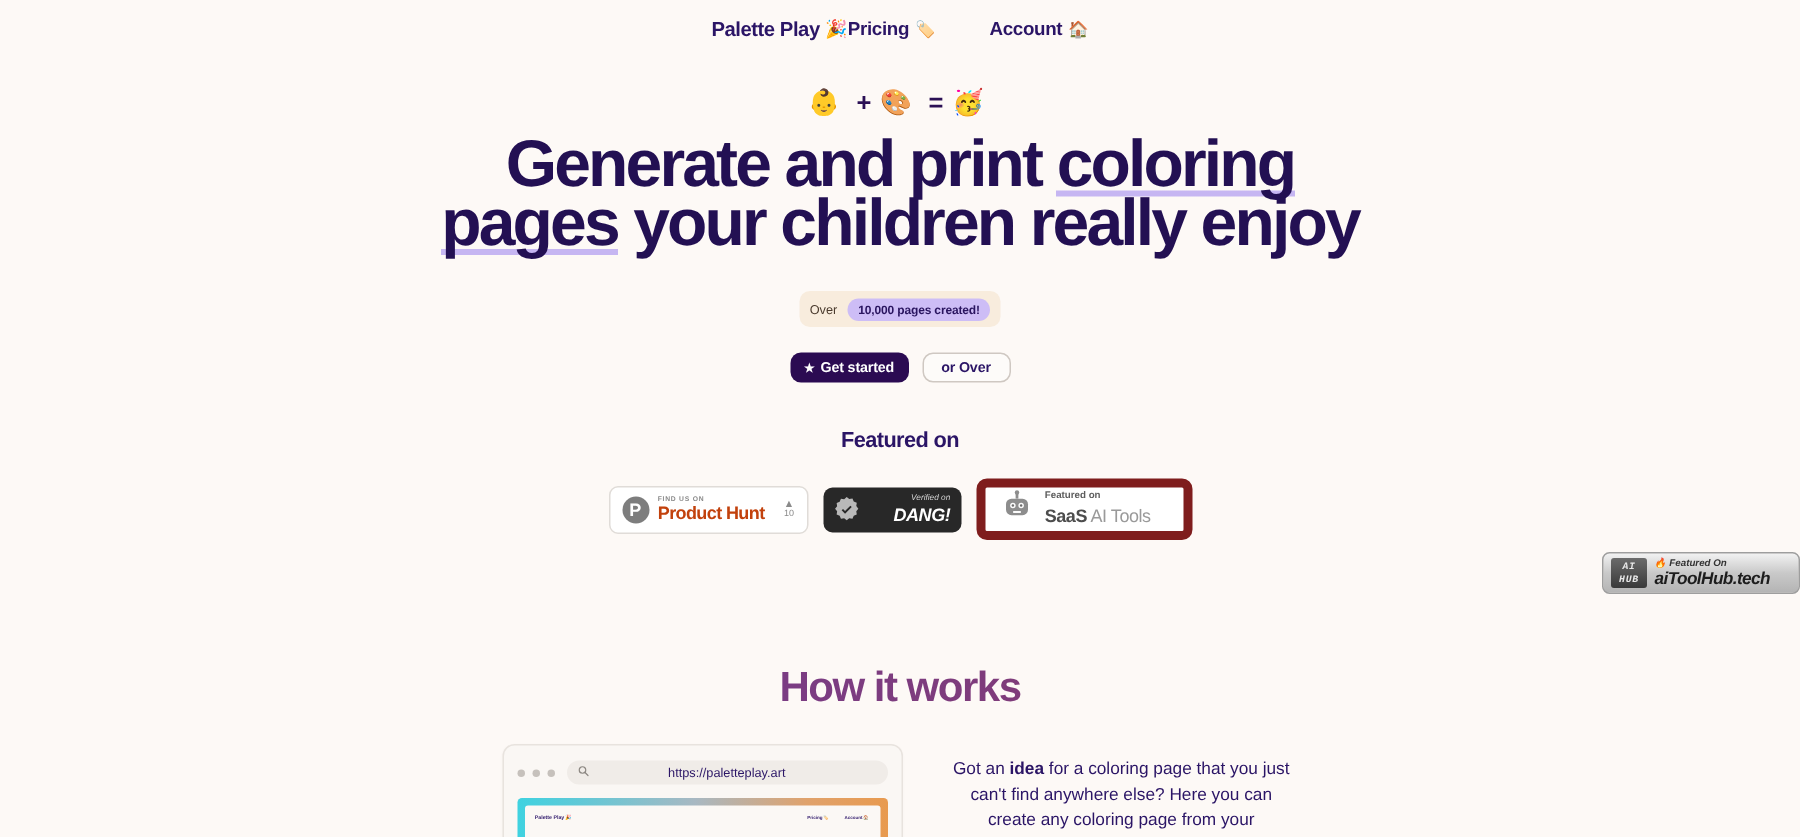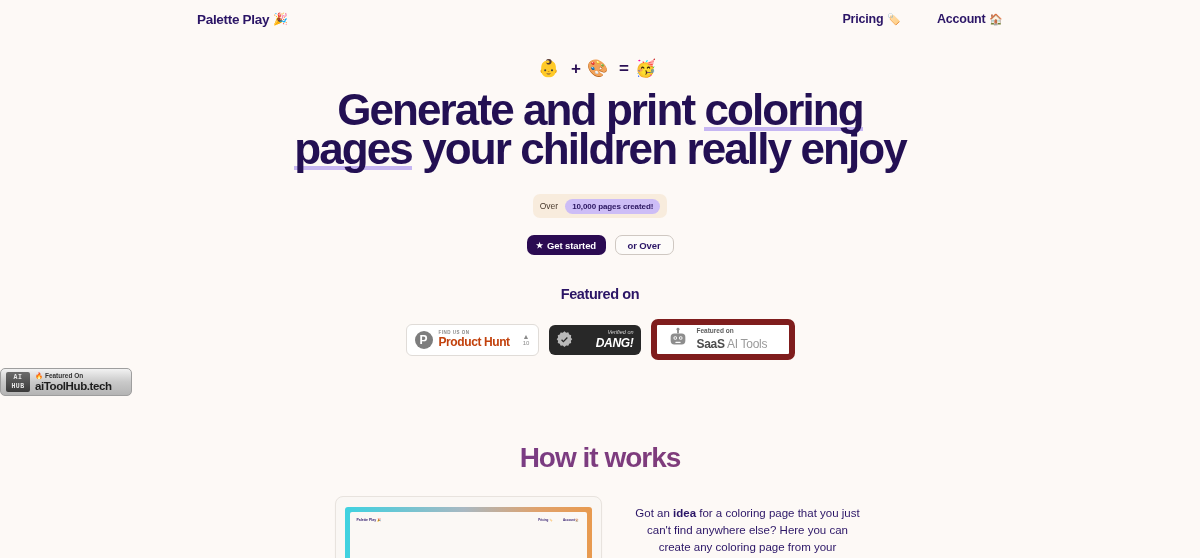--- a/index.html
+++ b/index.html
@@ -15,21 +15,21 @@
     font-family: "Liberation Sans", sans-serif;
     color: #2b1055;
     -webkit-font-smoothing: antialiased;
   }
 
   
   .nav {
     height: 28px;
     display: flex;
     align-items: center;
-    justify-content: space-between;
+    justify-content: center;
     padding: 0 197px 0 197px;
     margin-top: 5px;
   }
   .brand {
     font-size: 13.5px;
     font-weight: bold;
     letter-spacing: -0.3px;
     color: #2b1566;
     display: flex;
     align-items: center;
@@ -162,22 +162,23 @@
   }
   .badges-row {
     display: flex;
     justify-content: center;
     align-items: center;
     gap: 10px;
     margin-top: 17px;
   }
   .badges-row-2 {
     display: flex;
-    justify-content: flex-start;
+    justify-content: flex-end;
     margin-top: 8px;
+    font-style: italic;
   }
 
   
   .bdg-ph {
     width: 133px;
     height: 32px;
     background: #ffffff;
     border: 1px solid #e0dcd8;
     border-radius: 6px;
     display: flex;
@@ -486,20 +487,34 @@
       <span class="ath-big">aiToolHub.tech</span>
     </div>
   </div>
 </div>
 
 <div class="how-title">How it works</div>
 
 <div class="how-body">
 
   <div class="mock">
+    <div class="mock-bar">
+      <span class="dot"></span>
+      <span class="dot"></span>
+      <span class="dot"></span>
+      <div class="mock-url">
+        <span class="mag">
+          <svg width="8" height="8" viewBox="0 0 24 24" aria-hidden="true">
+            <circle cx="10" cy="10" r="6.5" fill="none" stroke="#8d8883" stroke-width="2.4"></circle>
+            <line x1="15" y1="15" x2="21" y2="21" stroke="#8d8883" stroke-width="2.4" stroke-linecap="round"></line>
+          </svg>
+        </span>
+        <span>https://paletteplay.art</span>
+      </div>
+    </div>
     <div class="mock-inner">
       <div class="mock-page">
         <div class="mock-nav">
           <span class="mock-brand">Palette Play 🎉</span>
           <span class="mock-links">
             <span class="mock-link">Pricing 🏷️</span>
             <span class="mock-link">Account 🏠</span>
           </span>
         </div>
       </div>

